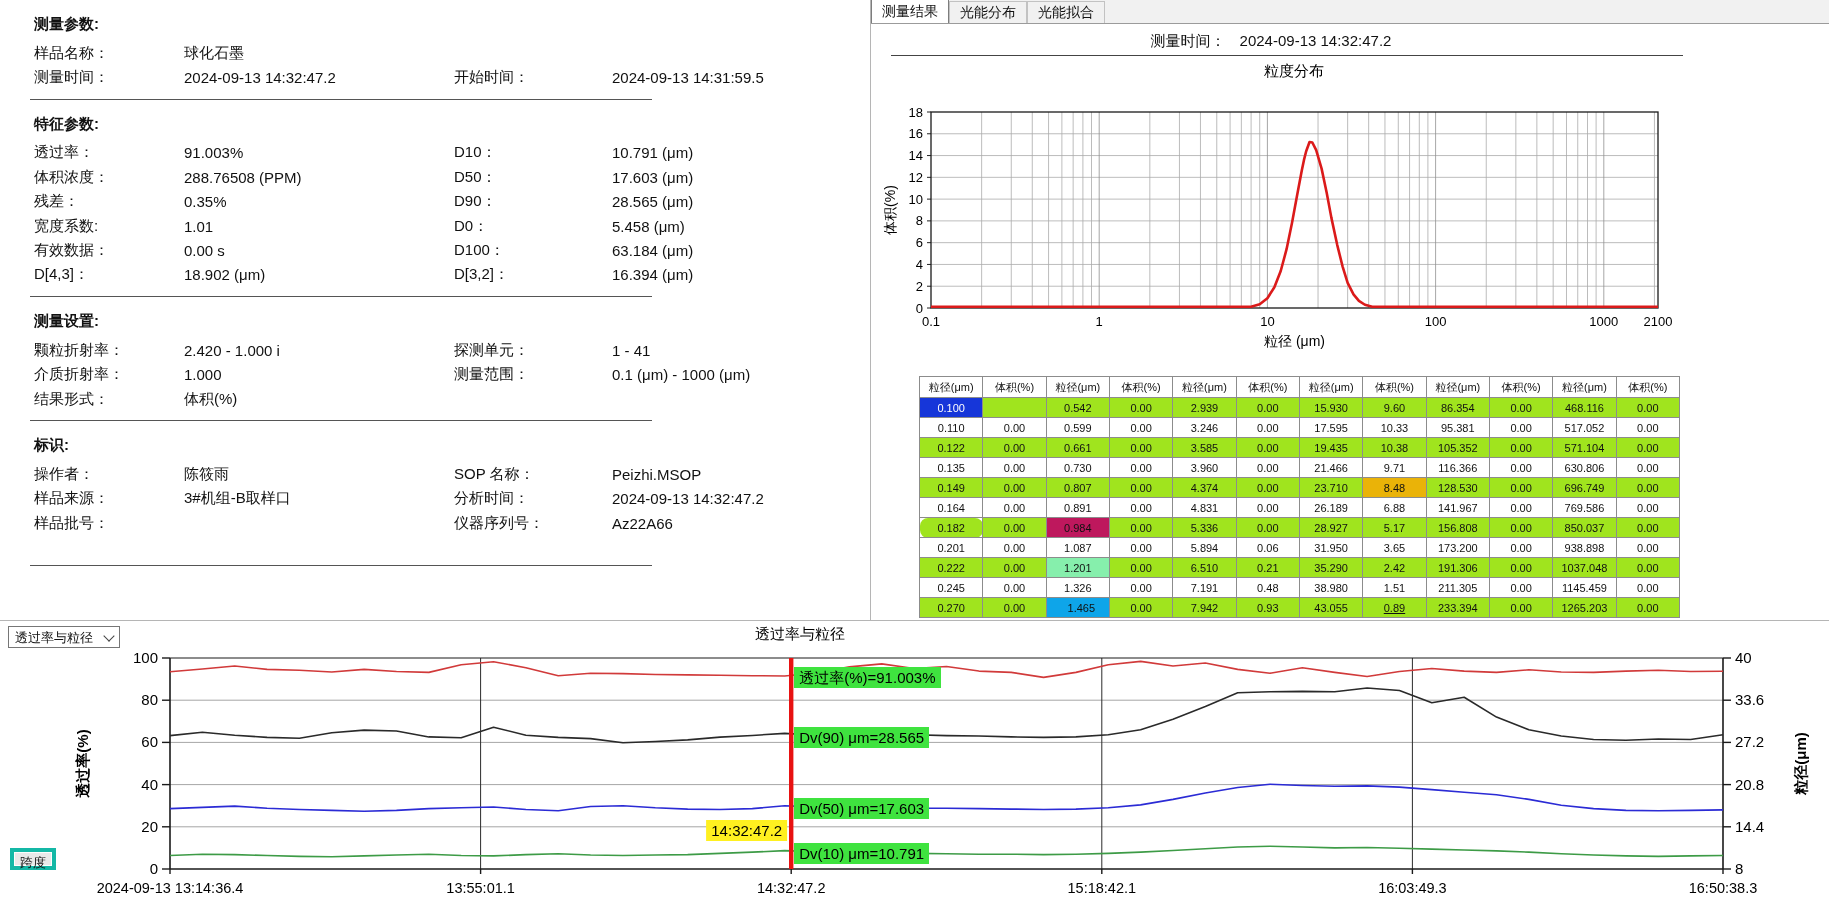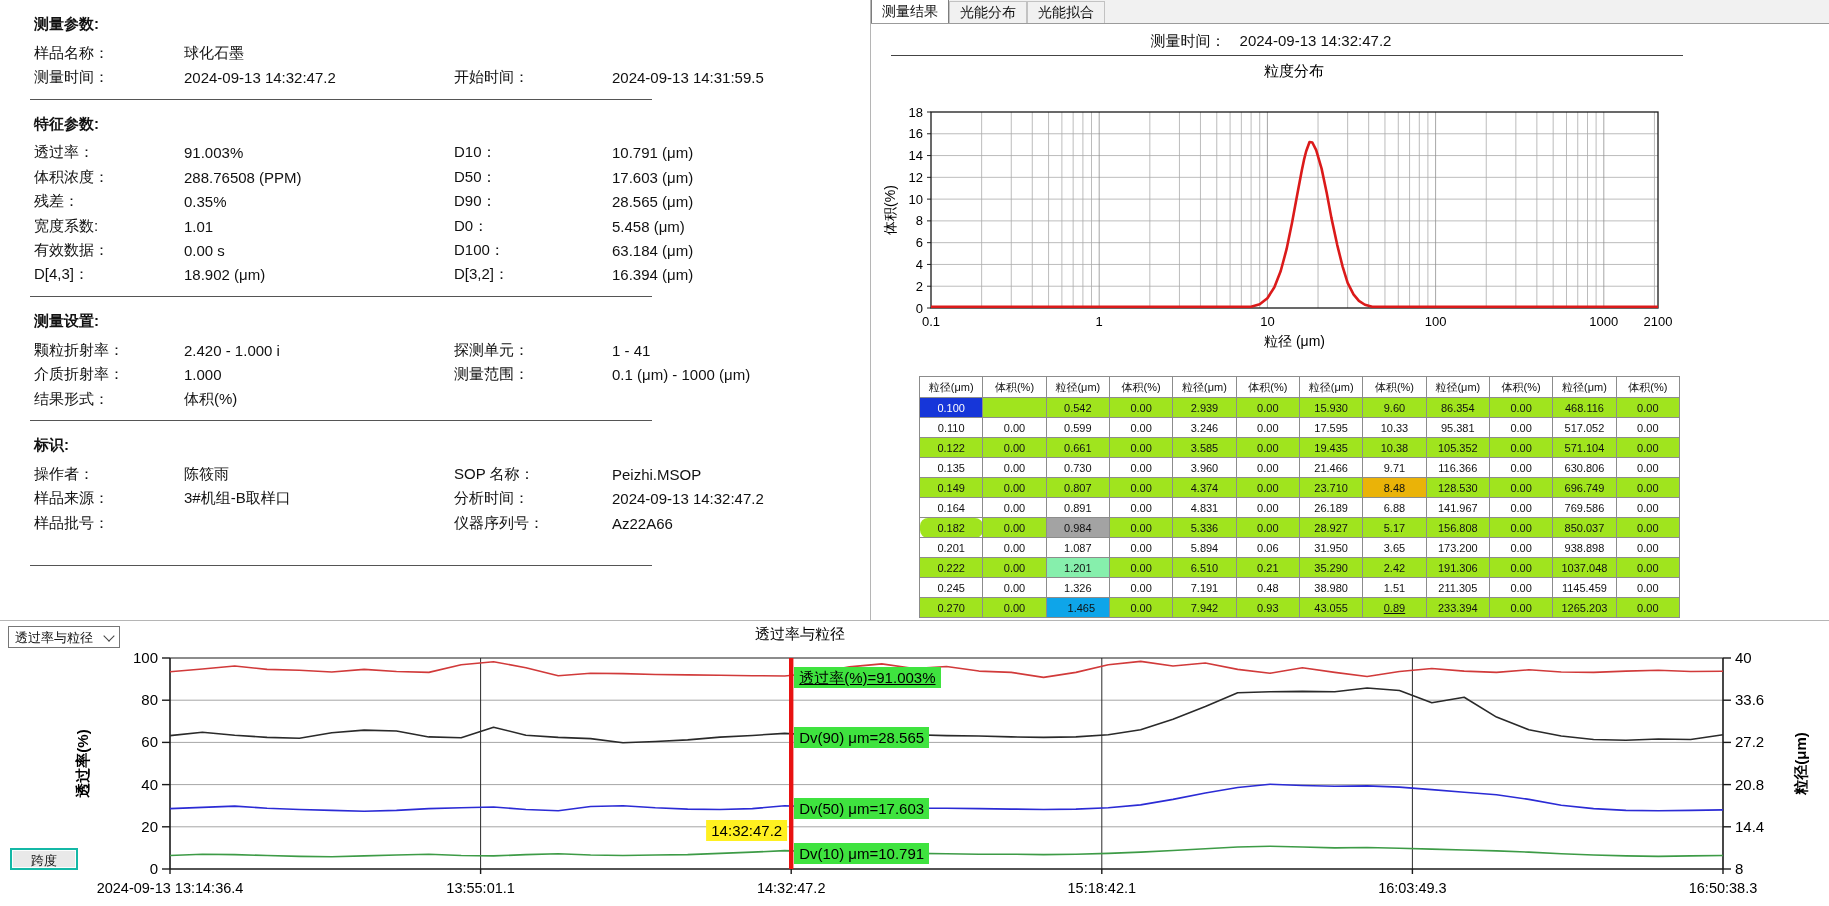--- a/index.html
+++ b/index.html
@@ -38,22 +38,22 @@
   table.res th{background:#fff;height:20px;}
 
   
   .bottom-panel{position:absolute;left:0;top:620px;width:1829px;height:286px;
                 border-top:1px solid #b5b5b5;box-sizing:border-box;background:#fff;}
   .bp-title{position:absolute;left:0;top:4px;width:1600px;text-align:center;font-size:15px;color:#000;}
   .selector{position:absolute;left:8px;top:5px;width:112px;height:22px;border:1px solid #767676;
             background:#fff;font-size:13px;line-height:21px;padding-left:6px;box-sizing:border-box;cursor:default;}
   .selector .chev{position:absolute;right:6px;top:5px;width:7px;height:7px;
             border-right:1.6px solid #444;border-bottom:1.6px solid #444;transform:rotate(45deg);}
-  .span-btn{position:absolute;left:10px;top:227px;width:68px;height:22px;background:#e9e9e9;
-            border:2px solid #14b8a6;font-size:13px;text-align:center;line-height:21px;
+  .span-btn{position:absolute;left:10px;top:227px;width:46px;height:22px;background:#e9e9e9;
+            border:4px solid #14b8a6;font-size:13px;text-align:center;line-height:21px;
             box-sizing:border-box;cursor:default;box-shadow:inset 0 0 0 1px #fdfdfd;}
   .anno{position:absolute;font-size:15px;color:#000;padding:1px 5px;white-space:nowrap;line-height:19px;}
   .time-svg{position:absolute;left:0;top:0;}
 </style>
 </head>
 <body>
 
 <div class="root">
 
   <div class="left-panel">
@@ -342,21 +342,21 @@
             <td>26.189</td>
             <td>6.88</td>
             <td>141.967</td>
             <td>0.00</td>
             <td>769.586</td>
             <td>0.00</td>
           </tr>
           <tr>
             <td style="background: rgb(160, 228, 30); border-radius: 8px;">0.182</td>
             <td style="background: rgb(160, 228, 30);">0.00</td>
-            <td style="background: #a3a3a3; text-align: center;">0.984</td>
+            <td style="background: #be185d; text-align: center;">0.984</td>
             <td style="background: rgb(160, 228, 30);">0.00</td>
             <td style="background: rgb(160, 228, 30);">5.336</td>
             <td style="background: rgb(160, 228, 30);">0.00</td>
             <td style="background: rgb(160, 228, 30);">28.927</td>
             <td style="background: rgb(160, 228, 30);">5.17</td>
             <td style="background: rgb(160, 228, 30);">156.808</td>
             <td style="background: rgb(160, 228, 30);">0.00</td>
             <td style="background: rgb(160, 228, 30);">850.037</td>
             <td style="background: rgb(160, 228, 30);">0.00</td>
           </tr>
@@ -482,20 +482,20 @@
           <text x="88" y="142.5" text-anchor="middle" font-size="15" font-weight="bold" fill="#000" transform="rotate(-90 88 142.5)">透过率(%)</text>
           <text x="1806" y="142.5" text-anchor="middle" font-size="15" font-weight="bold" fill="#000" transform="rotate(-90 1806 142.5)">粒径(μm)</text>
         </g>
         <polyline points="170,50.714999999999975 202.35416666666666,47.97200000000001 234.70833333333331,45.01799999999997 267.0625,48.394000000000005 299.41666666666663,49.238 331.77083333333337,50.92599999999999 364.125,48.394000000000005 396.4791666666667,50.50400000000002 428.8333333333333,51.347999999999985 461.1875,43.75200000000001 493.5416666666667,40.798 525.8958333333333,46.70599999999999 558.25,54.72400000000002 590.6041666666666,52.19200000000001 622.9583333333334,52.614000000000004 655.3125,53.458 687.6666666666666,53.879999999999995 720.0208333333334,54.30200000000002 752.375,54.72400000000002 784.7291666666666,54.935 817.0833333333334,51.76999999999998 849.4375,45.861999999999995 881.7916666666666,42.908000000000015 914.1458333333334,47.55000000000001 946.5,45.44 978.8541666666667,50.08200000000002 1011.2083333333333,51.347999999999985 1043.5625,56.412000000000006 1075.9166666666667,51.347999999999985 1108.2708333333333,43.75200000000001 1140.625,40.375999999999976 1172.9791666666667,45.01799999999997 1205.3333333333333,42.06399999999999 1237.6875,48.394000000000005 1270.0416666666667,52.19200000000001 1302.3958333333333,46.70599999999999 1334.75,51.347999999999985 1367.1041666666667,55.567999999999984 1399.4583333333333,50.50400000000002 1431.8125,47.55000000000001 1464.1666666666667,50.08200000000002 1496.5208333333333,51.347999999999985 1528.875,48.815999999999974 1561.2291666666667,50.92599999999999 1593.5833333333333,51.347999999999985 1625.9375,50.08200000000002 1658.2916666666667,49.238 1690.6458333333333,50.50400000000002 1723,50.29299999999998" fill="none" stroke="#D13A3A" stroke-width="1.6" stroke-linejoin="round"></polyline>
         <polyline points="170,114.648 202.35416666666666,111.27199999999999 234.70833333333331,114.226 267.0625,116.33600000000001 299.41666666666663,117.18 331.77083333333337,111.69400000000002 364.125,109.162 396.4791666666667,110.006 428.8333333333333,115.91399999999999 461.1875,116.75800000000001 493.5416666666667,106.208 525.8958333333333,114.226 558.25,116.33600000000001 590.6041666666666,117.602 622.9583333333334,121.822 655.3125,120.556 687.6666666666666,118.868 720.0208333333334,116.125 752.375,114.43700000000001 784.7291666666666,112.327 817.0833333333334,114.226 849.4375,113.382 881.7916666666666,112.53800000000001 914.1458333333334,113.804 946.5,114.648 978.8541666666667,115.07 1011.2083333333333,115.91399999999999 1043.5625,116.33600000000001 1075.9166666666667,115.91399999999999 1108.2708333333333,113.804 1140.625,108.73999999999998 1172.9791666666667,98.19 1205.3333333333333,85.53 1237.6875,71.815 1270.0416666666667,70.76000000000002 1302.3958333333333,70.338 1334.75,70.76000000000002 1367.1041666666667,66.96199999999999 1399.4583333333333,69.494 1431.8125,81.73200000000003 1464.1666666666667,76.24599999999998 1496.5208333333333,96.08000000000001 1528.875,108.73999999999998 1561.2291666666667,115.07 1593.5833333333333,118.446 1625.9375,119.28999999999999 1658.2916666666667,118.024 1690.6458333333333,118.446 1723,113.804" fill="none" stroke="#2A2A2A" stroke-width="1.6" stroke-linejoin="round"></polyline>
         <polyline points="170,187.654 202.35416666666666,186.388 234.70833333333331,185.122 267.0625,187.232 299.41666666666663,188.498 331.77083333333337,189.34199999999998 364.125,190.186 396.4791666666667,189.34199999999998 428.8333333333333,187.654 461.1875,186.81 493.5416666666667,185.966 525.8958333333333,188.498 558.25,189.764 590.6041666666666,185.54399999999998 622.9583333333334,184.7 655.3125,186.81 687.6666666666666,188.07600000000002 720.0208333333334,188.498 752.375,187.654 784.7291666666666,184.7 817.0833333333334,185.966 849.4375,186.388 881.7916666666666,186.81 914.1458333333334,187.232 946.5,187.232 978.8541666666667,187.654 1011.2083333333333,188.07600000000002 1043.5625,188.498 1075.9166666666667,188.07600000000002 1108.2708333333333,186.81 1140.625,183.856 1172.9791666666667,178.37 1205.3333333333333,172.04000000000002 1237.6875,166.554 1270.0416666666667,163.178 1302.3958333333333,164.44400000000002 1334.75,165.288 1367.1041666666667,164.866 1399.4583333333333,166.132 1431.8125,168.664 1464.1666666666667,171.196 1496.5208333333333,173.728 1528.875,178.37 1561.2291666666667,184.278 1593.5833333333333,187.654 1625.9375,189.34199999999998 1658.2916666666667,189.764 1690.6458333333333,189.34199999999998 1723,188.92" fill="none" stroke="#2B2BD5" stroke-width="1.6" stroke-linejoin="round"></polyline>
         <polyline points="170,234.496 202.35416666666666,233.23 234.70833333333331,233.652 267.0625,234.496 299.41666666666663,235.34 331.77083333333337,235.762 364.125,234.918 396.4791666666667,234.074 428.8333333333333,233.23 461.1875,234.496 493.5416666666667,234.918 525.8958333333333,233.652 558.25,232.808 590.6041666666666,234.074 622.9583333333334,234.496 655.3125,234.074 687.6666666666666,233.652 720.0208333333334,232.386 752.375,231.12 784.7291666666666,229.643 817.0833333333334,230.698 849.4375,231.542 881.7916666666666,231.964 914.1458333333334,232.386 946.5,232.808 978.8541666666667,233.23 1011.2083333333333,233.23 1043.5625,233.652 1075.9166666666667,233.23 1108.2708333333333,232.386 1140.625,231.12 1172.9791666666667,229.432 1205.3333333333333,227.744 1237.6875,226.05599999999998 1270.0416666666667,225.212 1302.3958333333333,226.05599999999998 1334.75,226.9 1367.1041666666667,226.478 1399.4583333333333,227.322 1431.8125,228.166 1464.1666666666667,229.01 1496.5208333333333,229.854 1528.875,231.12 1561.2291666666667,232.808 1593.5833333333333,234.074 1625.9375,234.918 1658.2916666666667,235.34 1690.6458333333333,234.918 1723,234.496" fill="none" stroke="#3D9B46" stroke-width="1.6" stroke-linejoin="round"></polyline>
         <rect x="789" y="37" width="4.4" height="211" fill="#E81212"></rect>
       </svg>
     <div class="span-btn">跨度</div>
-  <div class="anno" style="background: rgb(63, 227, 63); left: 794.2px; top: 46.045px; text-decoration: underline;">透过率(%)=91.003%</div>
+  <div class="anno" style="background: rgb(63, 227, 63); left: 794.2px; top: 46.045px;">透过率(%)=91.003%</div>
       <div class="anno" style="background: rgb(63, 227, 63); left: 794.2px; top: 106.18px;">Dv(90) μm=28.565</div>
       <div class="anno" style="background: rgb(63, 227, 63); left: 794.2px; top: 177.076px;">Dv(50) μm=17.603</div>
       <div class="anno" style="background: rgb(63, 227, 63); left: 794.2px; top: 222.23px;">Dv(10) μm=10.791</div>
       <div class="anno" style="background: rgb(255, 240, 32); left: 787.2px; top: 199.02px; transform: translateX(-100%);">14:32:47.2</div>
     </div>
 
 </div>
 
 </body></html>

